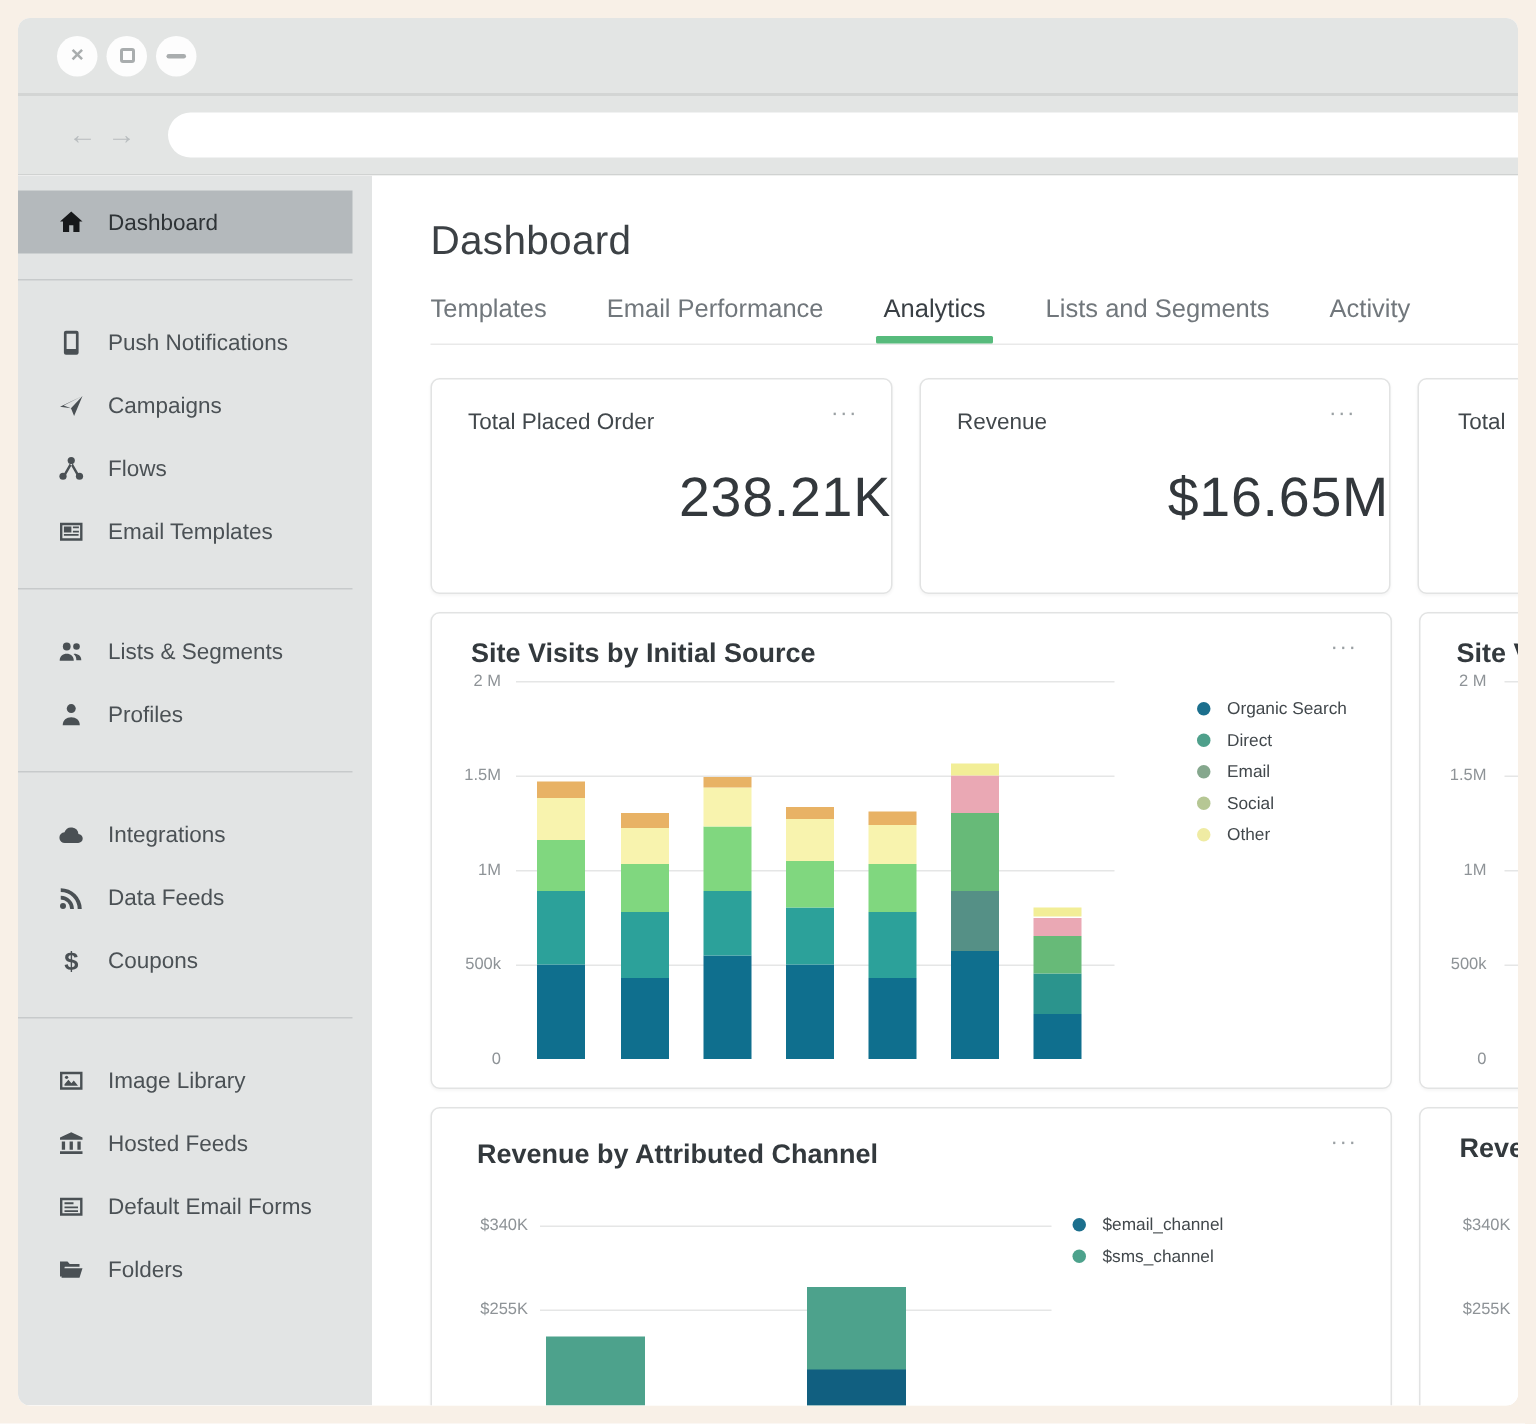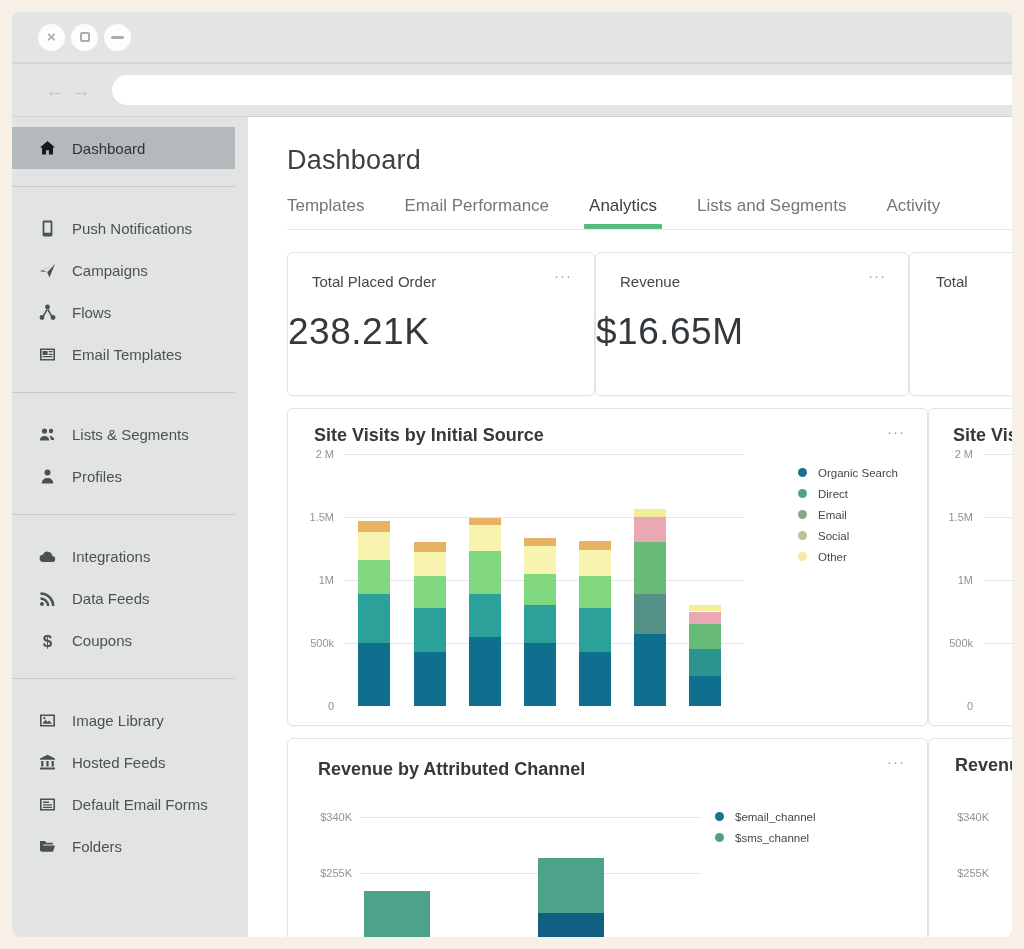--- a/index.html
+++ b/index.html
@@ -65,33 +65,33 @@
   }
   .tab {
     font-size:17px; color:#71777c; padding-bottom:13px; cursor:pointer; position:relative;
   }
   .tab.active { color:#393f44; }
   .tab.active::after {
     content:""; position:absolute; left:-5px; right:-5px; bottom:0; height:5px;
     background:#57bb7c; border-radius:1px;
   }
   .grid { margin-top:22px; display:flex; flex-direction:column; gap:12px; }
-  .row { display:flex; }
+  .row { display:flex; gap:18px; }
   .card {
     background:#fff; border:1px solid #e2e3e3; border-radius:6px;
     box-shadow:0 1px 2px rgba(0,0,0,0.04); position:relative; flex:0 0 auto;
   }
   .stat-card { width:308px; height:144px; padding:20px 24px; }
   .stat-title { font-size:15px; font-weight:500; color:#42484c; }
   .card-menu {
     position:absolute; top:14px; right:22px; color:#9aa0a3;
     font-size:15px; letter-spacing:1px; cursor:pointer; border:none; background:none;
   }
   .stat-value {
-    position:absolute; left:0; right:0; top:58px; text-align:left;
+    position:absolute; left:0; right:0; top:58px; text-align:right;
     font-size:37px; color:#33383c; letter-spacing:0.5px;
   }
   .chart-card-1 { width:641px; height:318px; }
   .chart-card-2 { width:641px; height:262px; }
   .chart-title { position:absolute; left:26px; top:16px; font-size:18px; font-weight:600; color:#33393d; white-space:nowrap; overflow:hidden; }
   .chart-card-2 .chart-title { left:30px; top:20px; }
   .ytick { position:absolute; font-size:11px; color:#8e9397; text-align:right; transform:translateY(-50%); white-space:nowrap; }
   .gridline { position:absolute; height:1px; background:#e5e6e6; }
   .vbar-seg { position:absolute; }
   .legend { position:absolute; display:flex; flex-direction:column; gap:8px; }

